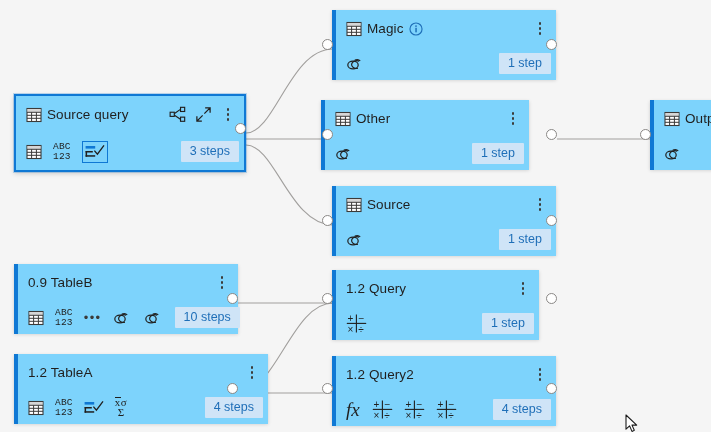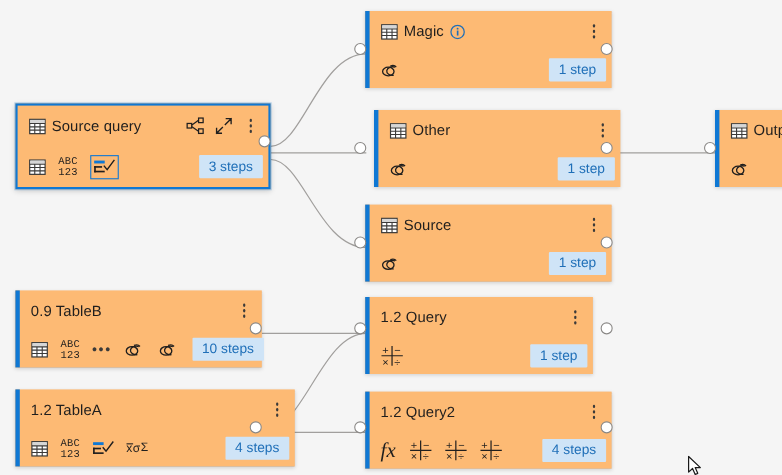--- a/index.html
+++ b/index.html
@@ -10,21 +10,21 @@
     overflow:hidden;
     position:relative;
     -webkit-font-smoothing:antialiased;
   }
   #canvas{position:absolute;inset:0;width:711px;height:432px;}
   svg.links{position:absolute;left:0;top:0;width:711px;height:432px;pointer-events:none;}
 
   
   .node{
     position:absolute;
-    background:#fdba74;
+    background:#7dd3fc;
     box-sizing:border-box;
     box-shadow:0 1.2px 3.6px rgba(0,0,0,.16), 0 .3px .9px rgba(0,0,0,.10);
     display:flex;
     flex-direction:column;
   }
   .node .accent{
     position:absolute;left:0;top:0;bottom:0;width:4px;background:#0f78d4;
   }
   .node.selected{
     border:2px solid #0f78d4;
@@ -84,22 +84,22 @@
     padding:1px 2px 1px 2px;
     display:inline-flex;align-items:center;justify-content:center;
     box-sizing:border-box;
   }
   .fx{
     font-family:"Liberation Serif", serif;
     font-style:italic;font-size:19px;color:#201f1e;line-height:19px;
     padding-right:1px;
   }
   .stat{
-    display:inline-flex;align-items:center;
-    font-family:Liberation Sans, sans-serif;font-size:11px;color:#201f1e;line-height:10px;
+    display:inline-flex;flex-direction:column;align-items:center;
+    font-family:Liberation Serif, serif;font-size:11px;color:#201f1e;line-height:10px;
   }
   .stat .r1{letter-spacing:.5px;}
   .stat .r1 span{border-top:1px solid #201f1e;display:inline-block;line-height:9px;}
   .stat .r2{font-size:11px;line-height:11px;}
 
   
   .port{
     position:absolute;width:11px;height:11px;border-radius:50%;
     background:#ffffff;border:1.6px solid #8a8886;box-sizing:border-box;
     z-index:6;
@@ -220,21 +220,21 @@
             <svg width="20" height="16" viewBox="0 0 20 16">
               <ellipse cx="7" cy="9" rx="5.2" ry="3.9" fill="none" stroke="#201f1e" stroke-width="1.2"></ellipse>
               <path d="M13.1 5.1a5.2 3.9 0 1 0 -1.2 7.3" fill="none" stroke="#201f1e" stroke-width="1.2"></path>
               <path d="M8.8 4.0 C11.1 3.2 13.2 3.6 14.2 5.0" fill="none" stroke="#201f1e" stroke-width="1.2"></path>
             </svg>
           </span>
         </div>
         <span class="steps">1 step</span>
       </div>
     </div>
-    <div class="node" style="left: 340px; top: 100px; width: 224px; height: 70px;">
+    <div class="node" style="left: 321px; top: 100px; width: 208px; height: 70px;">
       <div class="accent"></div>
       <div class="node-head">
         <div class="node-title">
           <span class="t-ico">
             <span class="ico">
               <svg width="16" height="16" viewBox="0 0 16 16">
                 <rect x="1" y="1.5" width="14" height="13" fill="#fff" stroke="#3b3a39" stroke-width="1.1"></rect>
                 <rect x="1.5" y="2" width="13" height="3" fill="#d6d6d6"></rect>
                 <path d="M1 5.3H15 M1 8.3H15 M1 11.3H15 M5.6 5.3V14.5 M10.4 5.3V14.5" stroke="#3b3a39" stroke-width="1"></path>
               </svg>

